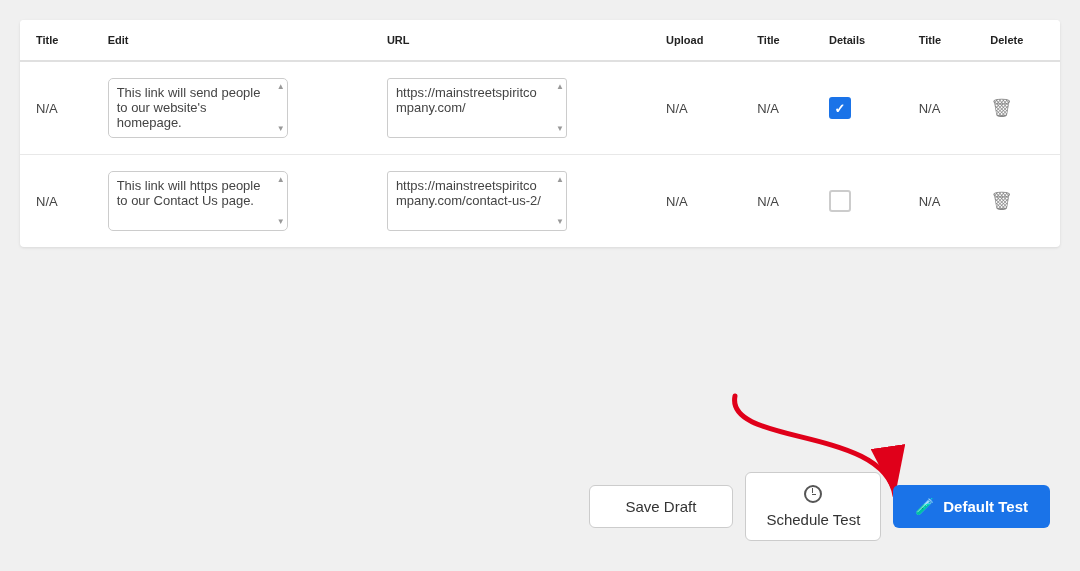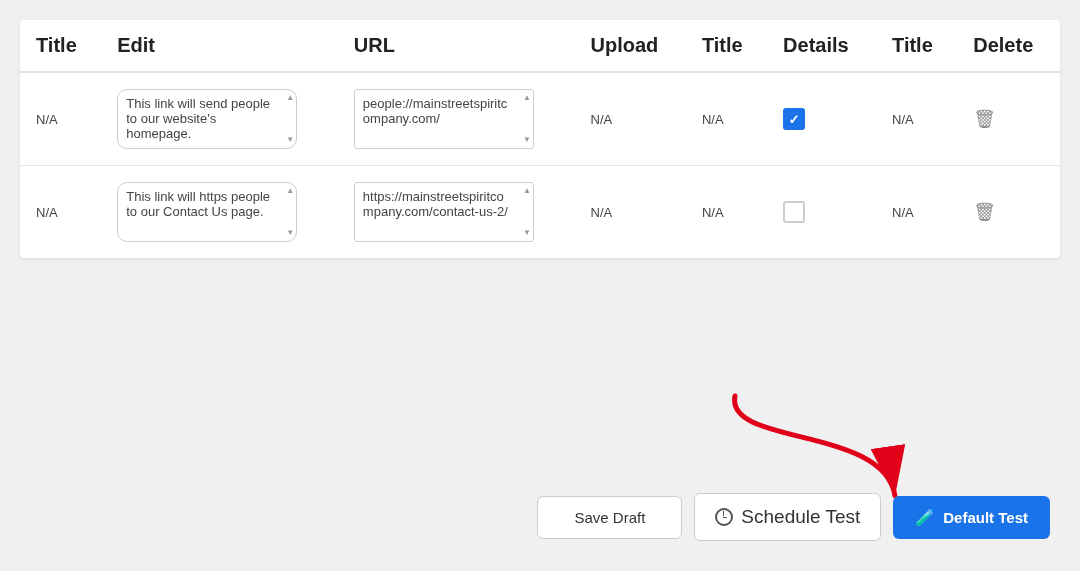--- a/index.html
+++ b/index.html
@@ -39,21 +39,21 @@
 
     .table thead tr {
       border-bottom: 2px solid #e0e0e0;
     }
 
     .table th {
       padding: 14px 16px;
       text-align: left;
       font-weight: 700;
       color: #222;
-      font-size: 20px;
+      font-size: 11px;
       background: #fff;
     }
 
     .table tbody tr {
       border-bottom: 1px solid #e8e8e8;
     }
 
     .table tbody tr:last-child {
       border-bottom: none;
     }
@@ -64,21 +64,21 @@
       color: #444;
       font-size: 13px;
     }
 
     .text-cell {
       position: relative;
     }
 
     .text-scrollable {
       border: 1px solid #ccc;
-      border-radius: 10px;
+      border-radius: 5px;
       padding: 6px 20px 6px 8px;
       background: #fff;
       min-height: 60px;
       max-width: 180px;
       overflow: hidden;
       position: relative;
     }
 
     .scroll-arrows {
       position: absolute;
@@ -174,27 +174,28 @@
       color: #333;
       cursor: pointer;
       font-weight: 500;
     }
 
     .btn-schedule {
       background: #fff;
       border: 1px solid #ccc;
       border-radius: 6px;
       padding: 12px 20px;
-      font-size: 19px;
+      font-size: 15px;
       color: #333;
       cursor: pointer;
       font-weight: 500;
       display: flex;
       align-items: center;
       gap: 8px;
+      flex-direction: column;
     }
 
     .clock-icon {
       width: 18px;
       height: 18px;
       border: 2px solid #555;
       border-radius: 50%;
       display: inline-flex;
       align-items: center;
       justify-content: center;
@@ -275,21 +276,21 @@
             <div class="text-scrollable">
               <span>This link will send people to our website's homepage.</span>
               <div class="scroll-arrows">
                 <span class="scroll-arrow">▲</span>
                 <span class="scroll-arrow">▼</span>
               </div>
             </div>
           </td>
           <td class="url-cell">
             <div class="url-scrollable">
-              <span>people://mainstreetspiritcompany.com/</span>
+              <span>https://mainstreetspiritcompany.com/</span>
               <div class="scroll-arrows">
                 <span class="scroll-arrow">▲</span>
                 <span class="scroll-arrow">▼</span>
               </div>
             </div>
           </td>
           <td>N/A</td>
           <td>N/A</td>
           <td>
             <div class="checkbox-checked"></div>

